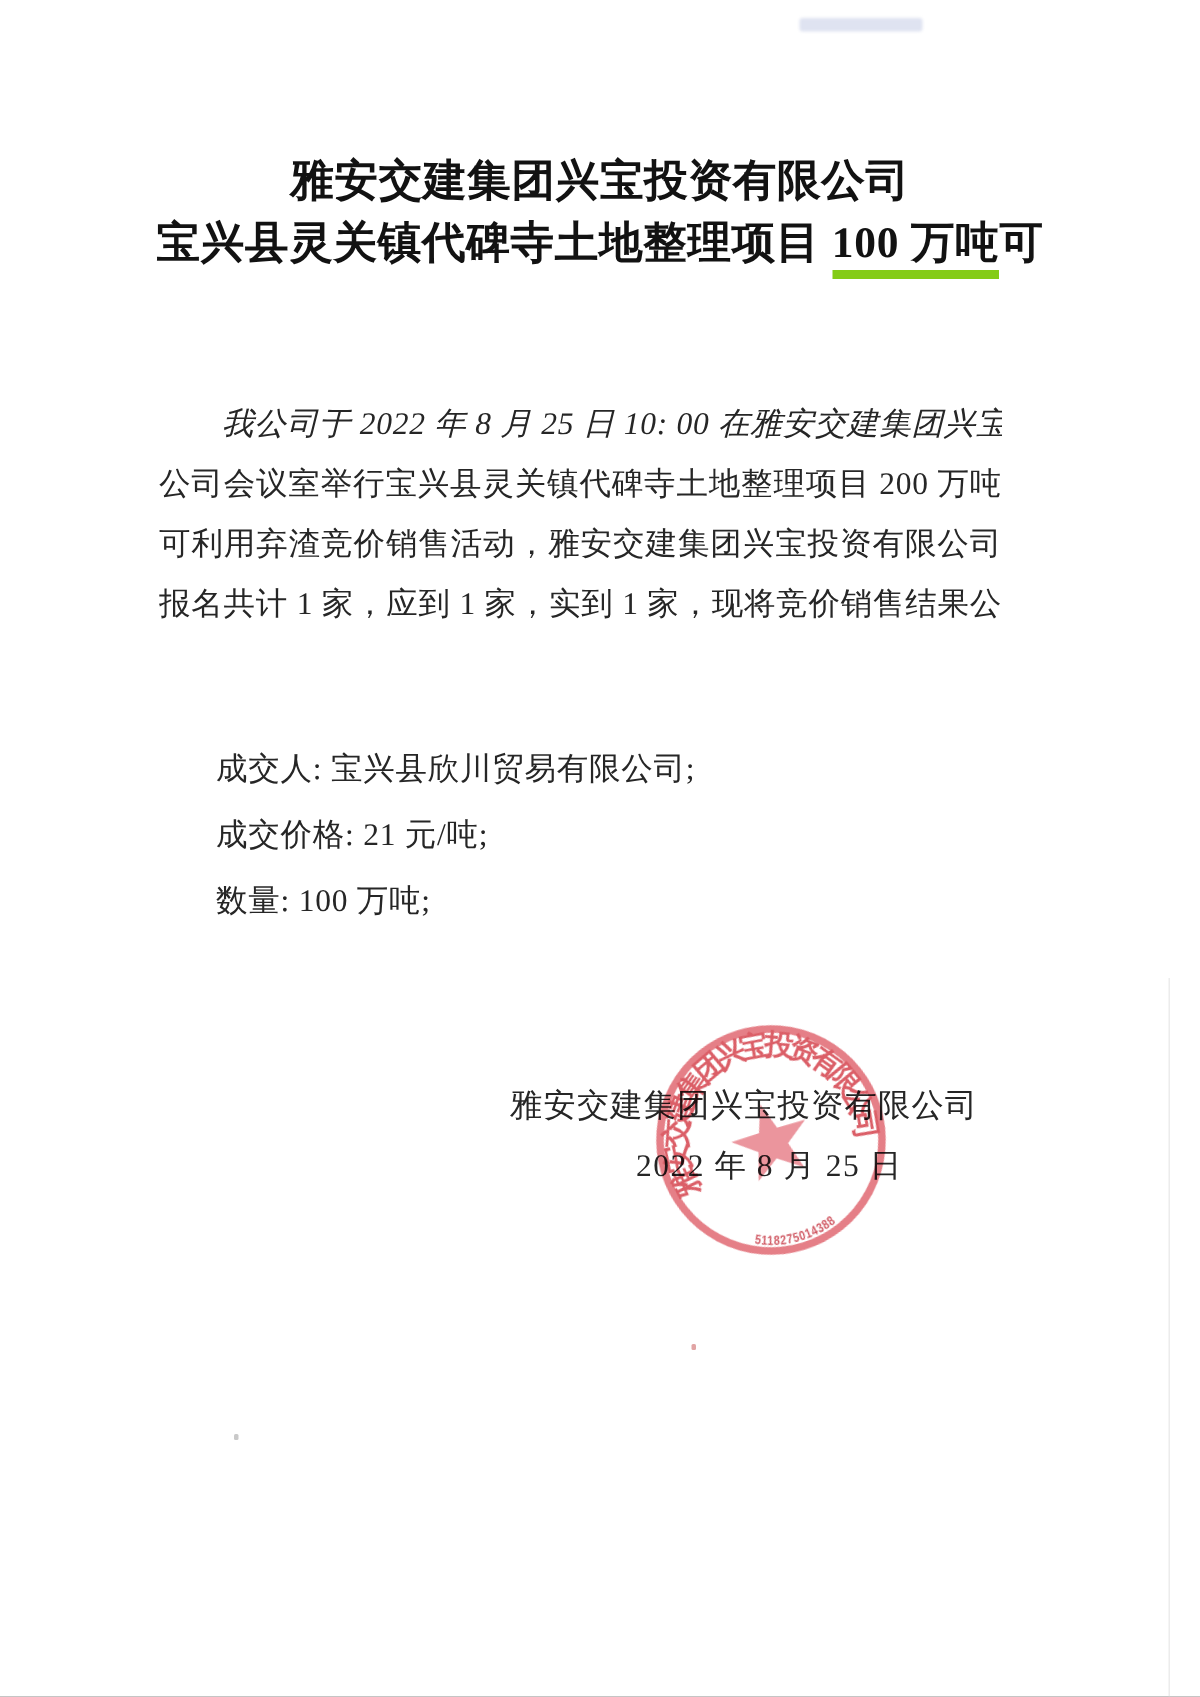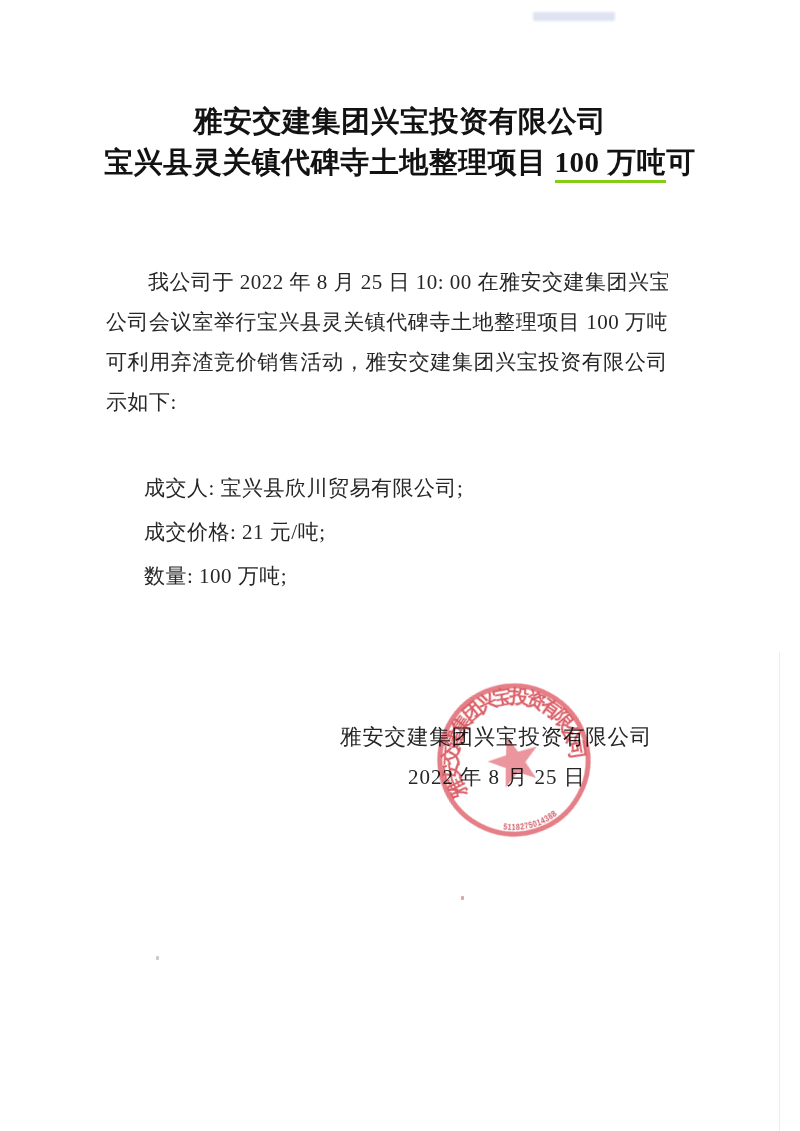--- a/index.html
+++ b/index.html
@@ -14,50 +14,50 @@
   }
   
   .title{
     position:absolute;top:101px;left:0;width:800px;
     margin:0;text-align:center;
     font-size:29px;font-weight:bold;line-height:41px;
     color:#121212;letter-spacing:0.5px;
   }
   .title .tline{display:block;}
   .title .u{
-    border-bottom:3px solid #84cc16;
+    border-bottom:6px solid #84cc16;
     padding-bottom:2px;
   }
   
   .body-par{
     position:absolute;top:262px;left:106px;width:562px;
     font-size:21px;line-height:40px;color:#262626;
     letter-spacing:0.5px;
   }
   .body-par .bline{
     text-align:justify;
     text-align-last:justify;
     height:40px;overflow:hidden;white-space:nowrap;
   }
-  .body-par .bline.first{text-indent:42px;}
+  .body-par .bline.first{text-indent:42px;font-style:italic;}
   .body-par .bline.last{text-align-last:left;white-space:normal;}
   
   .results{
-    position:absolute;top:466px;left:106px;width:562px;
+    position:absolute;top:490px;left:106px;width:562px;
     font-size:21px;line-height:44px;color:#262626;
     letter-spacing:0.5px;
   }
   .results .rline{margin:0;text-indent:38px;}
   
   .sig-company{
     position:absolute;top:722px;left:340px;
     font-size:21.5px;color:#262626;letter-spacing:0.8px;white-space:nowrap;
   }
   .sig-date{
-    position:absolute;top:763px;left:408px;
+    position:absolute;top:763px;left:424px;
     font-size:21px;color:#262626;letter-spacing:1px;white-space:nowrap;
   }
   
   .seal{
     position:absolute;left:434px;top:680px;
     width:160px;height:160px;
     transform:rotate(-17deg);
     mix-blend-mode:multiply;
     opacity:0.88;
     filter:blur(0.3px);
@@ -96,23 +96,23 @@
 
   <div class="artifact-top"></div>
 
   <h1 class="title">
     <span class="tline">雅安交建集团兴宝投资有限公司</span>
     <span class="tline"><span>宝兴县灵关镇代碑寺土地整理项目 </span><span class="u">100 万吨</span><span>可</span></span>
   </h1>
 
   <div class="body-par">
     <div class="bline first">我公司于 2022 年 8 月 25 日 10: 00 在雅安交建集团兴宝</div>
-    <div class="bline">公司会议室举行宝兴县灵关镇代碑寺土地整理项目 100 万吨</div>
+    <div class="bline">公司会议室举行宝兴县灵关镇代碑寺土地整理项目 200 万吨</div>
     <div class="bline">可利用弃渣竞价销售活动，雅安交建集团兴宝投资有限公司</div>
-    <div class="bline last">示如下:</div>
+    <div class="bline">报名共计 1 家，应到 1 家，实到 1 家，现将竞价销售结果公</div>
   </div>
 
   <div class="results">
     <p class="rline">成交人: 宝兴县欣川贸易有限公司;</p>
     <p class="rline">成交价格: 21 元/吨;</p>
     <p class="rline">数量: 100 万吨;</p>
   </div>
 
   <div class="sig-company">雅安交建集团兴宝投资有限公司</div>
   <div class="sig-date">2022 年 8 月 25 日</div>

